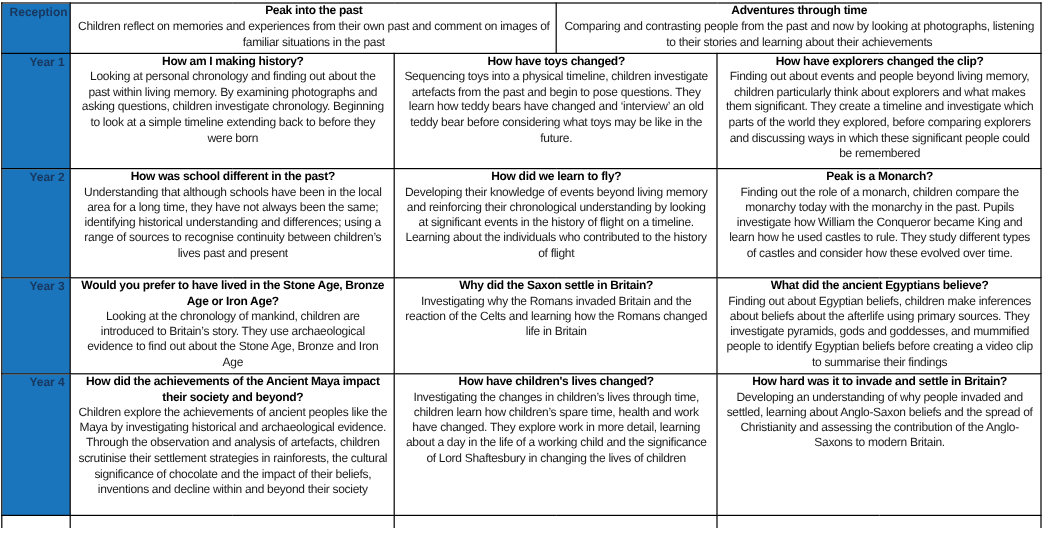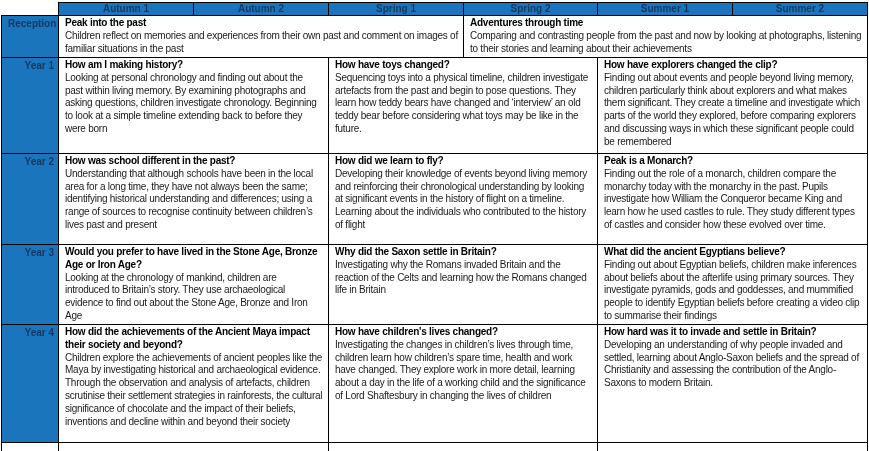--- a/index.html
+++ b/index.html
@@ -42,20 +42,21 @@
     color:#17375e;
     font-size:10px;
     font-weight:bold;
     padding:2px 4px 8px 6px;
     line-height:12px;
     text-align:right;
   }
   td.cell{
     background:#ffffff;
     padding:1px 5px 0 6px;
+    text-align:center;
   }
   .q{
     font-weight:bold;
     font-size:10px;
     line-height:12.8px;
     letter-spacing:-0.25px;
     color:#000000;
   }
   .b{
     font-size:10px;
@@ -81,29 +82,20 @@
       <col style="width:57px">
       <col style="width:135px">
         <col style="width:135px">
       <col style="width:135px">
         <col style="width:134px">
       <col style="width:135px">
         <col style="width:135px">
     </colgroup>
 
     <tbody>
-        <tr class="r-header">
-      <th class="corner"></th>
-      <th class="term">Autumn 1</th>
-      <th class="term">Autumn 2</th>
-      <th class="term">Spring 1</th>
-      <th class="term">Spring 2</th>
-      <th class="term">Summer 1</th>
-      <th class="term">Summer 2</th>
-    </tr>
 
     <tr class="r-reception">
       <td class="rowlabel">Reception</td>
       <td class="cell" colspan="3">
         <div class="q">Peak into the past</div>
         <div class="b">Children reflect on memories and experiences from their own past and comment on images of familiar situations in the past</div>
       </td>
       <td class="cell" colspan="3">
         <div class="q">Adventures through time</div>
         <div class="b">Comparing and contrasting people from the past and now by looking at photographs, listening to their stories and learning about their achievements</div>

